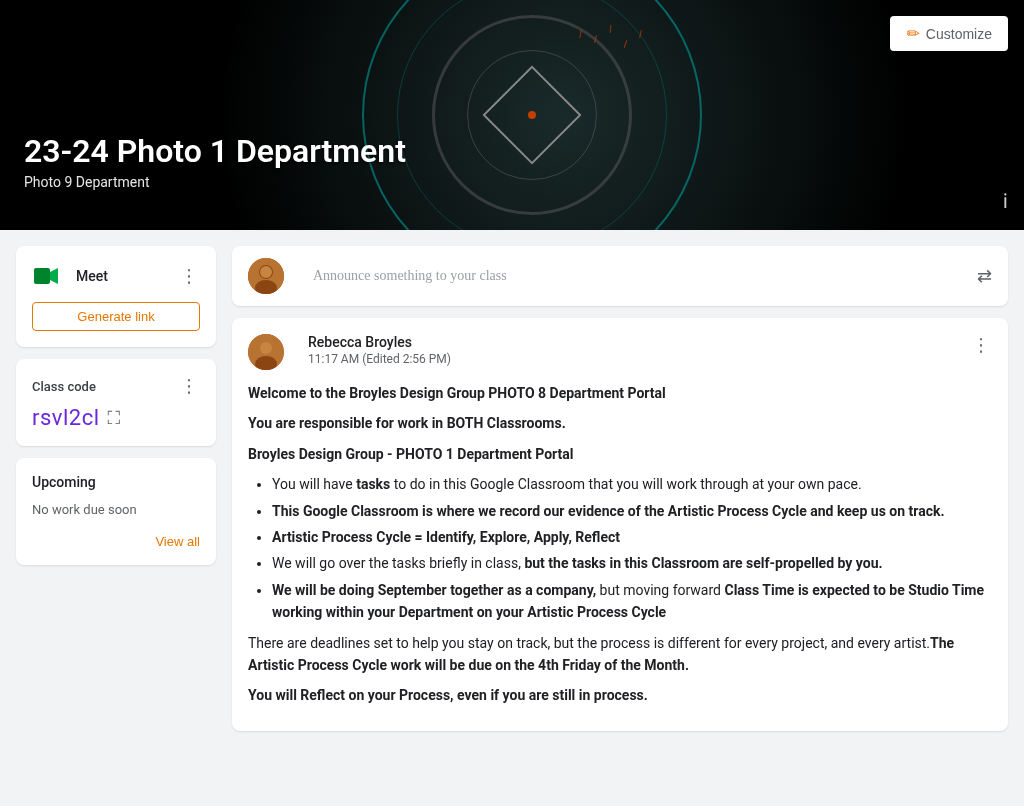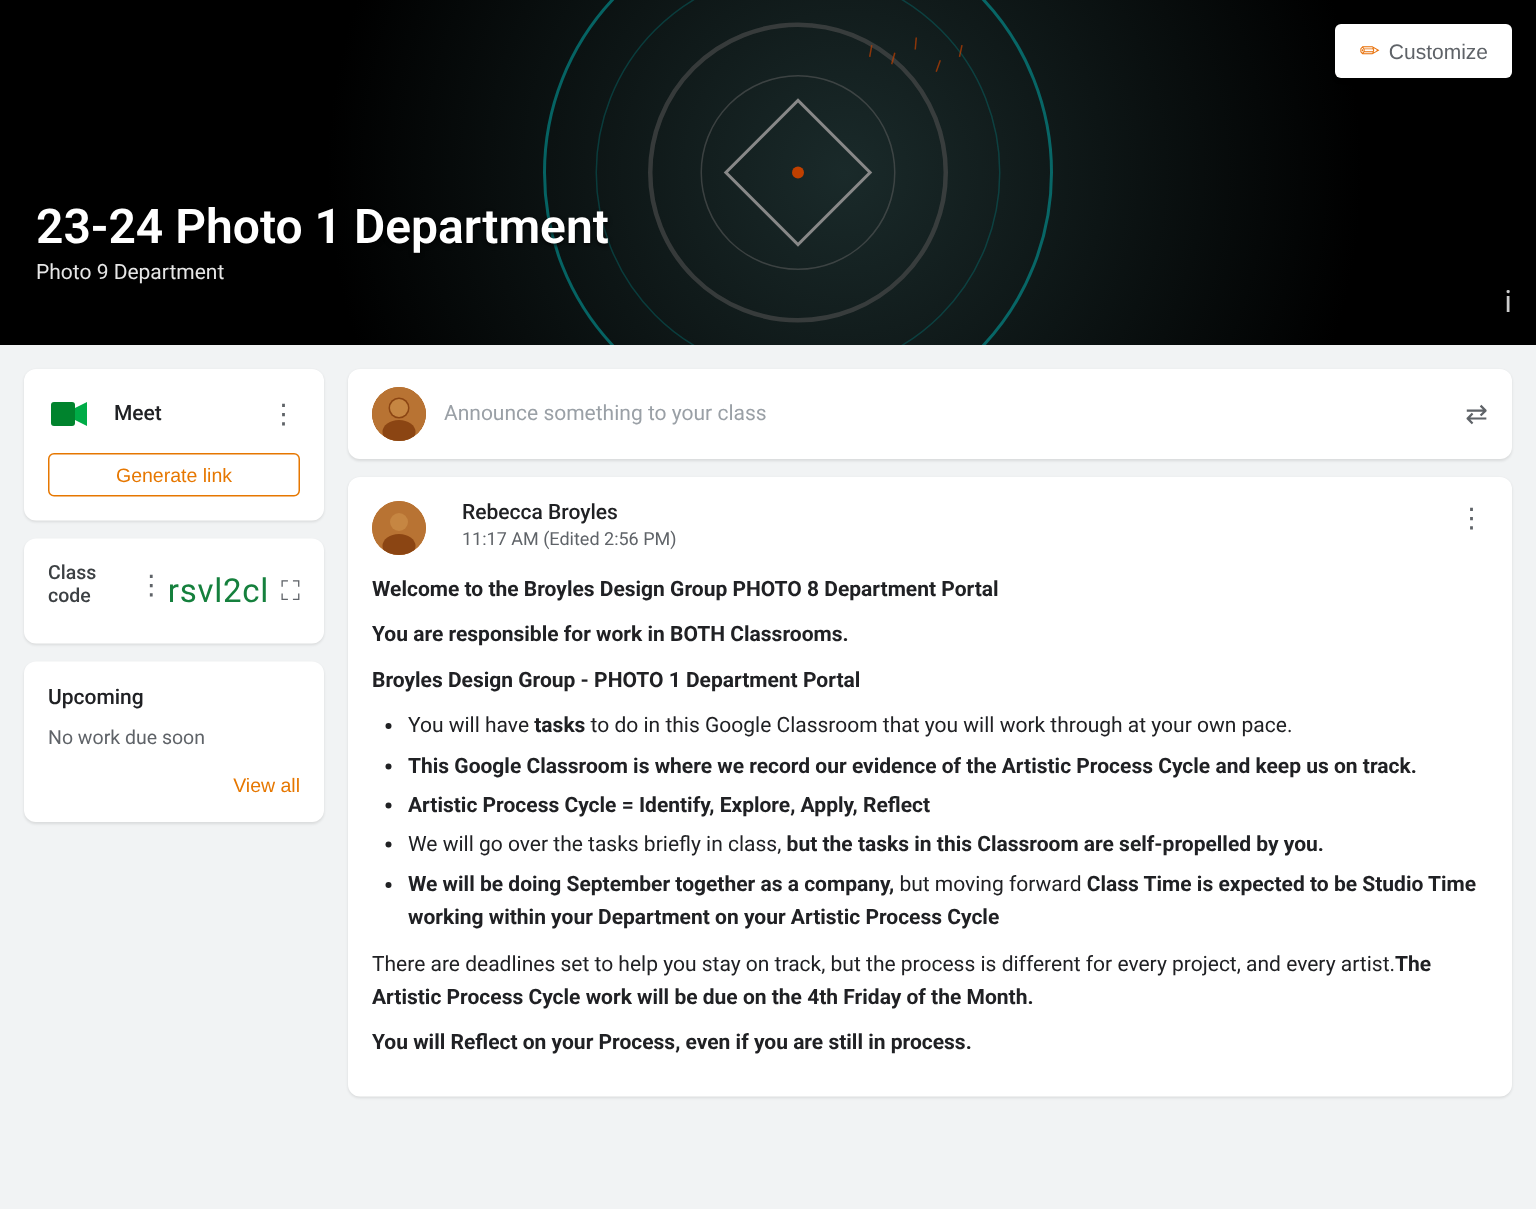--- a/index.html
+++ b/index.html
@@ -177,41 +177,41 @@
       border-radius: 4px;
       padding: 6px 12px;
       font-size: 13px;
       cursor: pointer;
       width: 100%;
       font-weight: 500;
     }
 
     .class-code-card {
       display: flex;
-      flex-direction: row;
+      flex-direction: column;
     }
     .class-code-header {
       display: flex;
       align-items: center;
       justify-content: space-between;
       margin-bottom: 8px;
     }
     .class-code-label {
       font-size: 13px;
       color: #3c4043;
       font-weight: 500;
     }
     .class-code-value-row {
       display: flex;
       align-items: center;
       gap: 8px;
     }
     .class-code-value {
       font-size: 22px;
-      color: #15803d;
+      color: #6d28d9;
       font-weight: 400;
       letter-spacing: 0.5px;
       text-align: center;
     }
     .expand-icon {
       color: #5f6368;
       font-size: 18px;
       cursor: pointer;
     }
 
@@ -244,21 +244,22 @@
       display: flex;
       flex-direction: column;
       gap: 12px;
     }
 
     
     .announce-card {
       display: flex;
       align-items: center;
       padding: 12px 16px;
-      gap: 12px;
+      gap: 29px;
+      font-family: Liberation Serif, serif;
     }
     .avatar {
       width: 36px;
       height: 36px;
       border-radius: 50%;
       background: #b5651d;
       overflow: hidden;
       flex-shrink: 0;
       display: flex;
       align-items: center;

